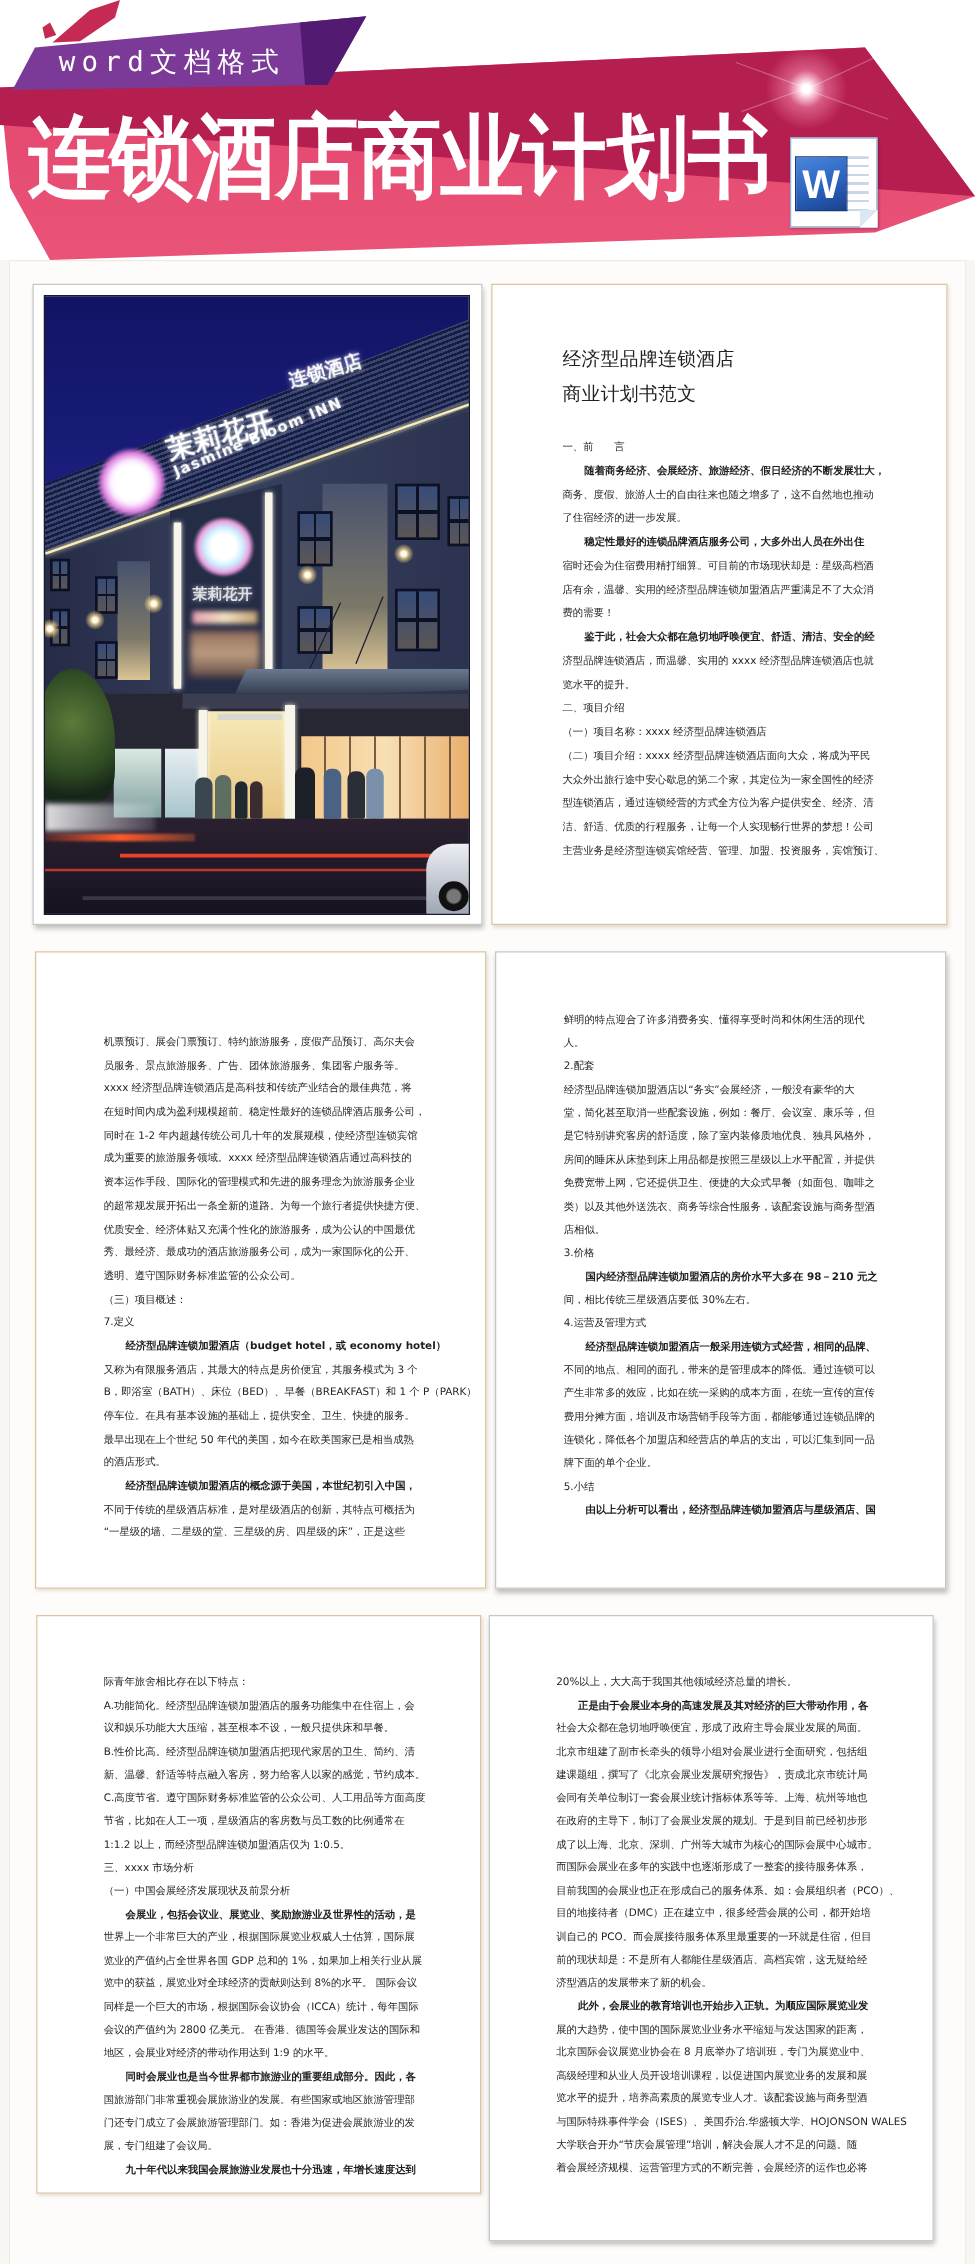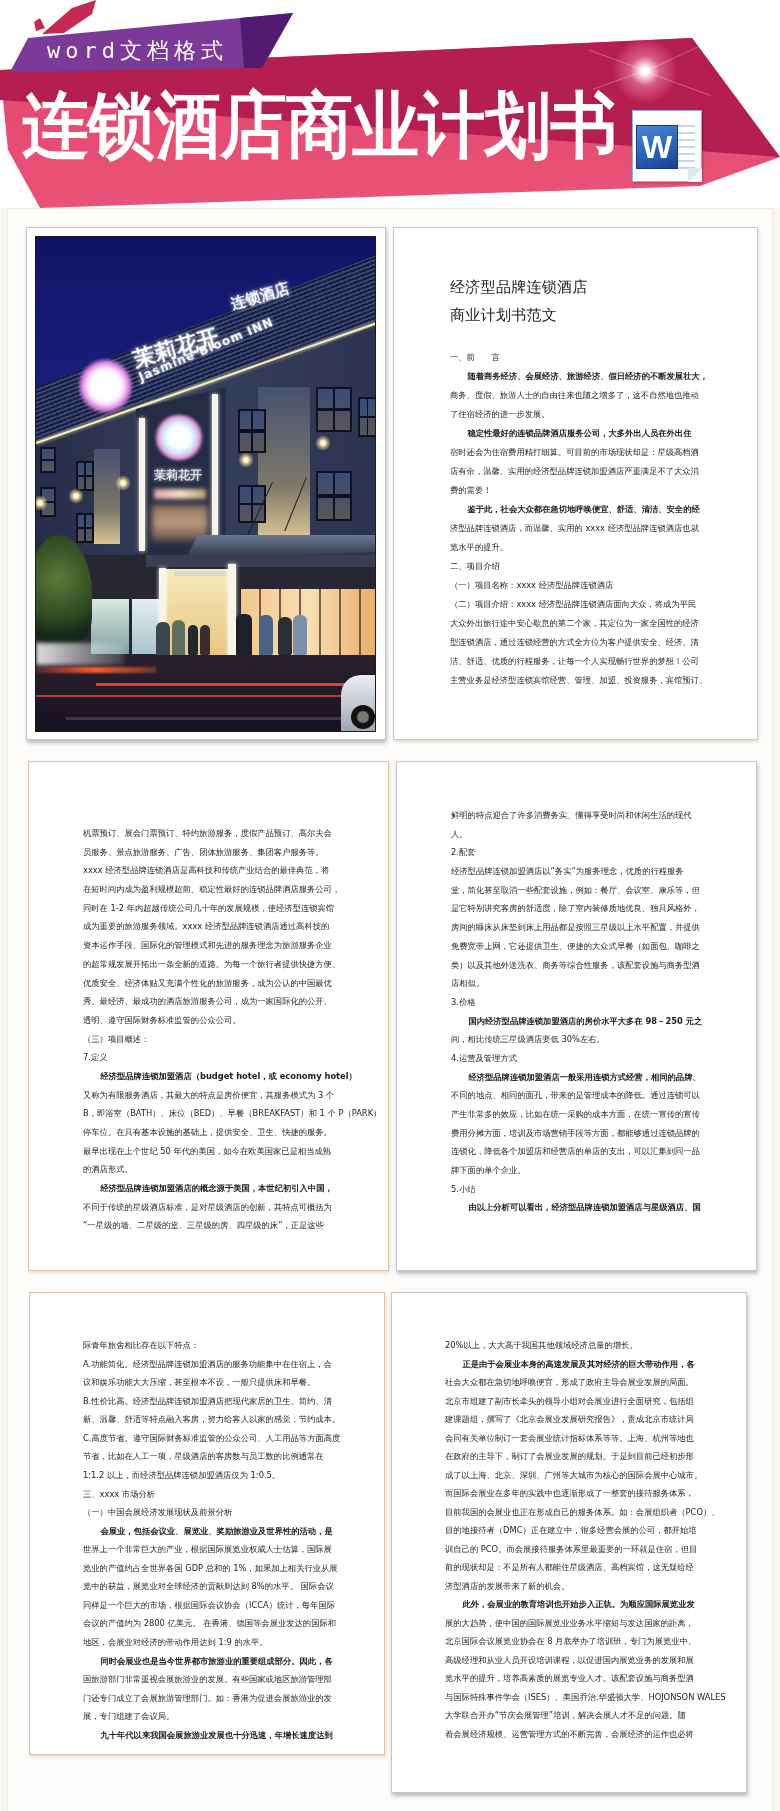--- a/index.html
+++ b/index.html
@@ -252,29 +252,29 @@
       <div class="line plain">“一星级的墙、二星级的堂、三星级的房、四星级的床”，正是这些</div>
     </div>
 </div>
 
 <div class="page gray" style="left:396px;top:761px;width:361px;height:510px;">
   <div class="doc-body" style="left:54px;top:44px;--lh:18.7px;">
 
   <div class="line plain">鲜明的特点迎合了许多消费务实、懂得享受时尚和休闲生活的现代</div>
       <div class="line plain">人。</div>
       <div class="line plain">2.配套</div>
-      <div class="line plain">经济型品牌连锁加盟酒店以“务实”为服务理念，优质的行程服务</div>
+      <div class="line plain">经济型品牌连锁加盟酒店以“务实”会展经济，一般没有豪华的大</div>
       <div class="line plain">堂，简化甚至取消一些配套设施，例如：餐厅、会议室、康乐等，但</div>
       <div class="line plain">是它特别讲究客房的舒适度，除了室内装修质地优良、独具风格外，</div>
       <div class="line plain">房间的睡床从床垫到床上用品都是按照三星级以上水平配置，并提供</div>
       <div class="line plain">免费宽带上网，它还提供卫生、便捷的大众式早餐（如面包、咖啡之</div>
       <div class="line plain">类）以及其他外送洗衣、商务等综合性服务，该配套设施与商务型酒</div>
       <div class="line plain">店相似。</div>
       <div class="line plain">3.价格</div>
-      <div class="line indent">国内经济型品牌连锁加盟酒店的房价水平大多在  98－250  元之</div>
+      <div class="line indent">国内经济型品牌连锁加盟酒店的房价水平大多在  98－210  元之</div>
       <div class="line plain">间，相比传统三星级酒店要低 30%左右。</div>
       <div class="line plain">4.运营及管理方式</div>
       <div class="line indent">经济型品牌连锁加盟酒店一般采用连锁方式经营，相同的品牌、</div>
       <div class="line plain">不同的地点、相同的面孔，带来的是管理成本的降低。通过连锁可以</div>
       <div class="line plain">产生非常多的效应，比如在统一采购的成本方面，在统一宣传的宣传</div>
       <div class="line plain">费用分摊方面，培训及市场营销手段等方面，都能够通过连锁品牌的</div>
       <div class="line plain">连锁化，降低各个加盟店和经营店的单店的支出，可以汇集到同一品</div>
       <div class="line plain">牌下面的单个企业。</div>
       <div class="line plain">5.小结</div>
       <div class="line indent">由以上分析可以看出，经济型品牌连锁加盟酒店与星级酒店、国</div>

